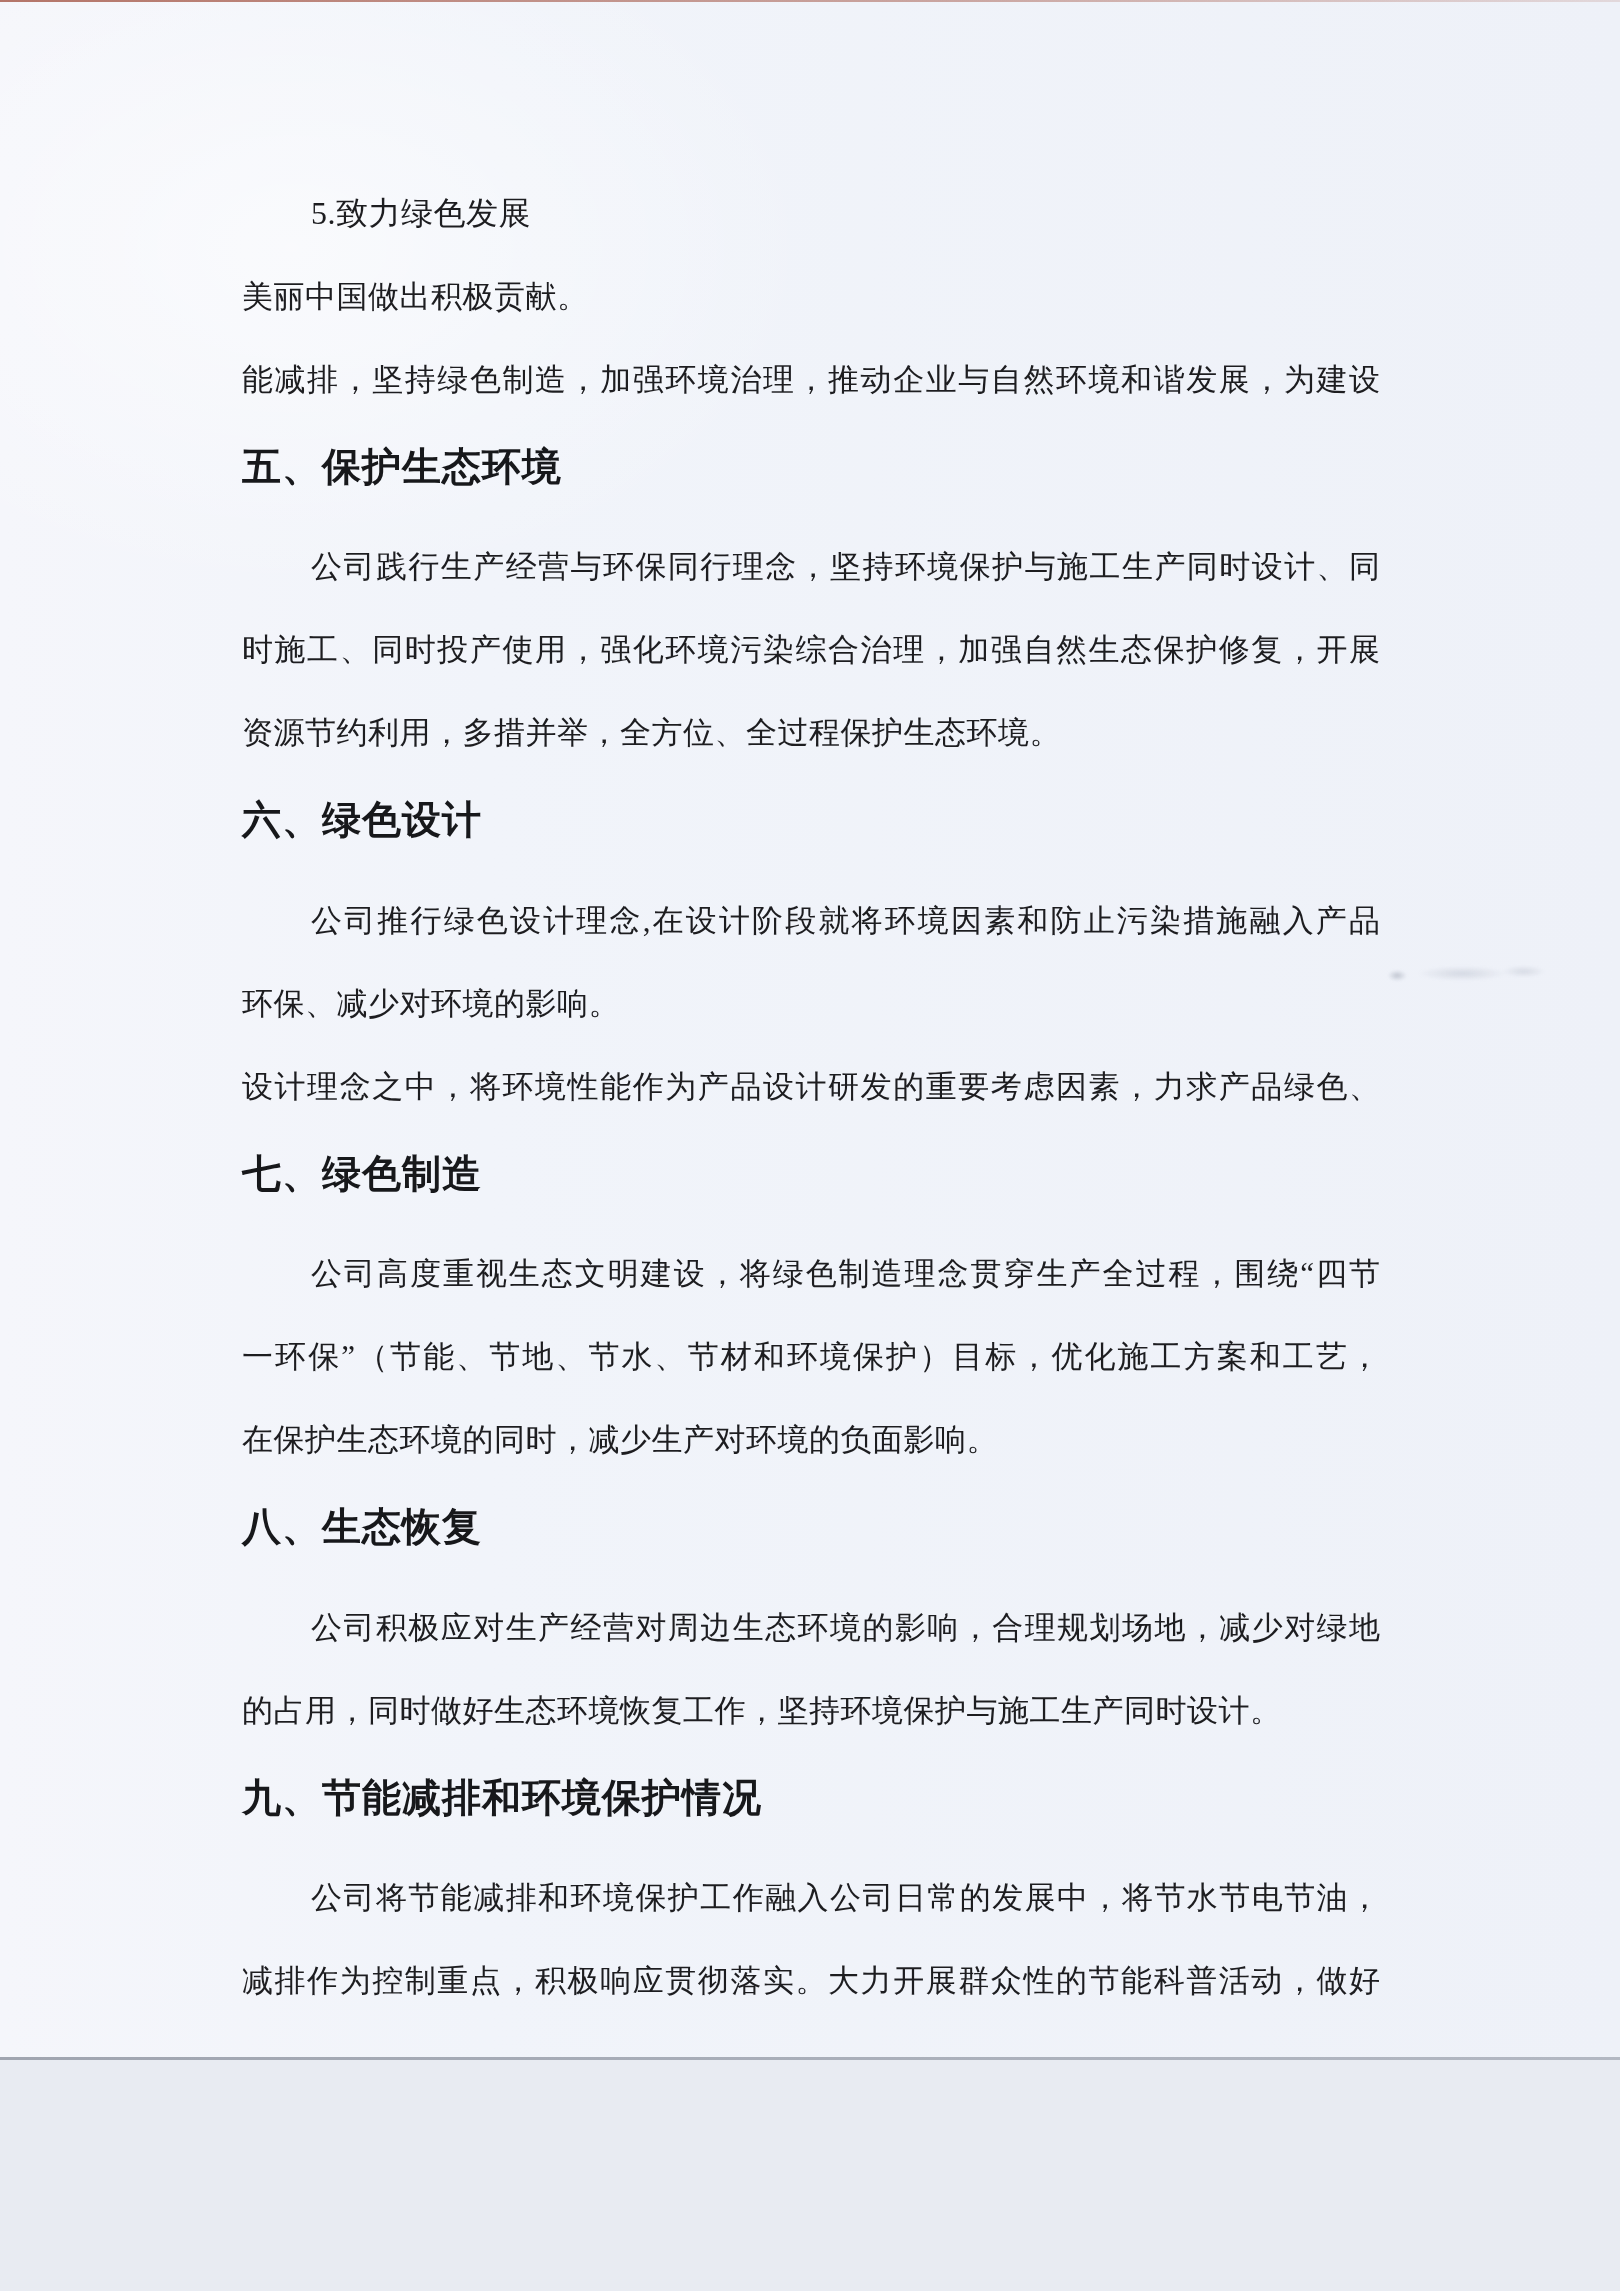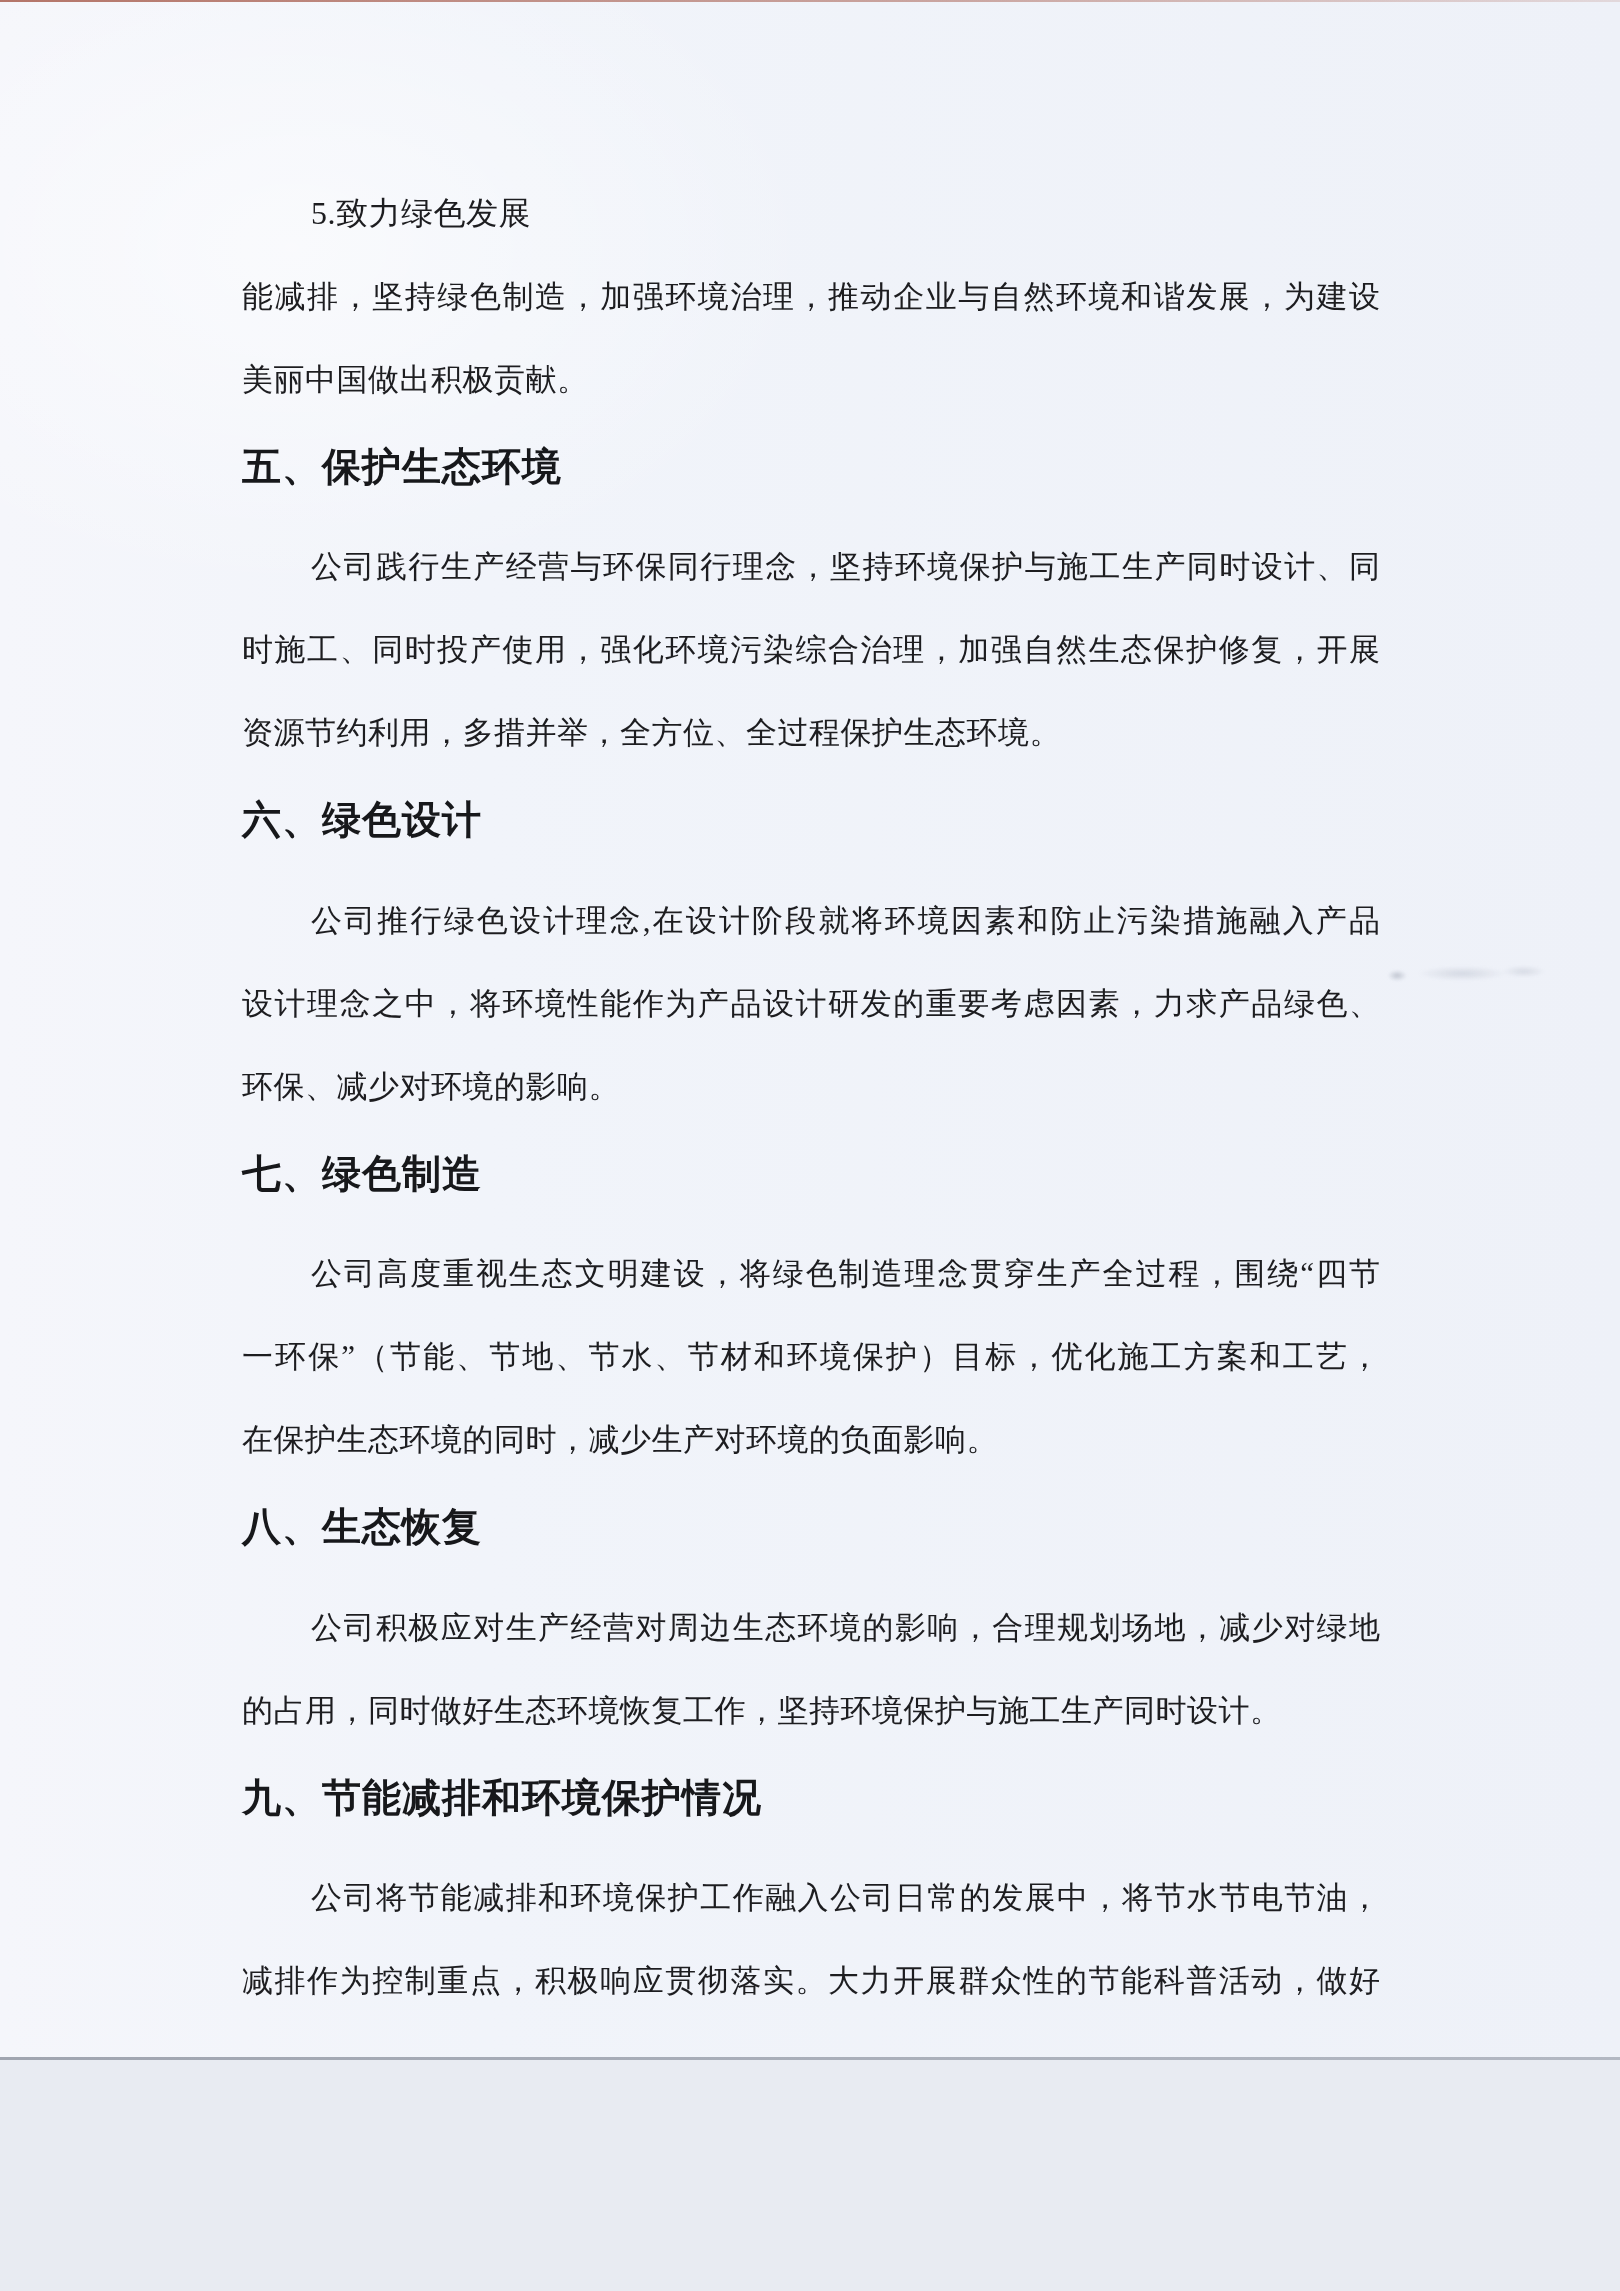--- a/index.html
+++ b/index.html
@@ -72,38 +72,38 @@
 <div id="canvas">
   <div class="scan-top"></div>
   <div class="scan-bottom"></div>
   <div class="smudge"></div>
 
   <div class="text-block">
 
     <div class="line subheading indent">5.致力绿色发展</div>
 
     <div>
+      <div class="line">美丽中国做出积极贡献。</div>
       <div class="line fill">能减排，坚持绿色制造，加强环境治理，推动企业与自然环境和谐发展，为建设</div>
-      <div class="line">美丽中国做出积极贡献。</div>
     </div>
 
     <div class="heading">五、保护生态环境</div>
 
     <div>
       <div class="line fill indent">公司践行生产经营与环保同行理念，坚持环境保护与施工生产同时设计、同</div>
       <div class="line fill">时施工、同时投产使用，强化环境污染综合治理，加强自然生态保护修复，开展</div>
       <div class="line">资源节约利用，多措并举，全方位、全过程保护生态环境。</div>
     </div>
 
     <div class="heading">六、绿色设计</div>
 
     <div>
       <div class="line fill indent">公司推行绿色设计理念,在设计阶段就将环境因素和防止污染措施融入产品</div>
+      <div class="line">环保、减少对环境的影响。</div>
       <div class="line fill">设计理念之中，将环境性能作为产品设计研发的重要考虑因素，力求产品绿色、</div>
-      <div class="line">环保、减少对环境的影响。</div>
     </div>
 
     <div class="heading">七、绿色制造</div>
 
     <div>
       <div class="line fill indent">公司高度重视生态文明建设，将绿色制造理念贯穿生产全过程，围绕“四节</div>
       <div class="line fill">一环保”（节能、节地、节水、节材和环境保护）目标，优化施工方案和工艺，</div>
       <div class="line">在保护生态环境的同时，减少生产对环境的负面影响。</div>
     </div>
 

